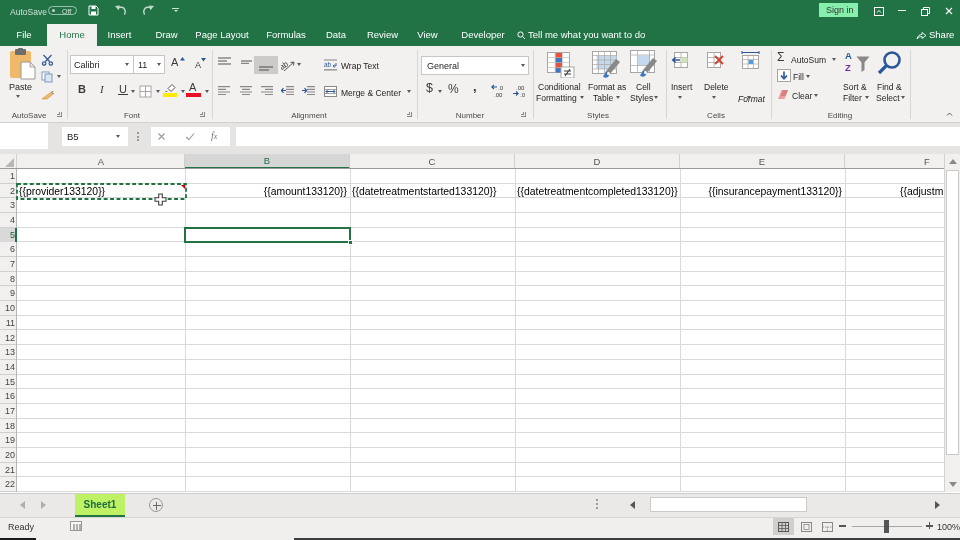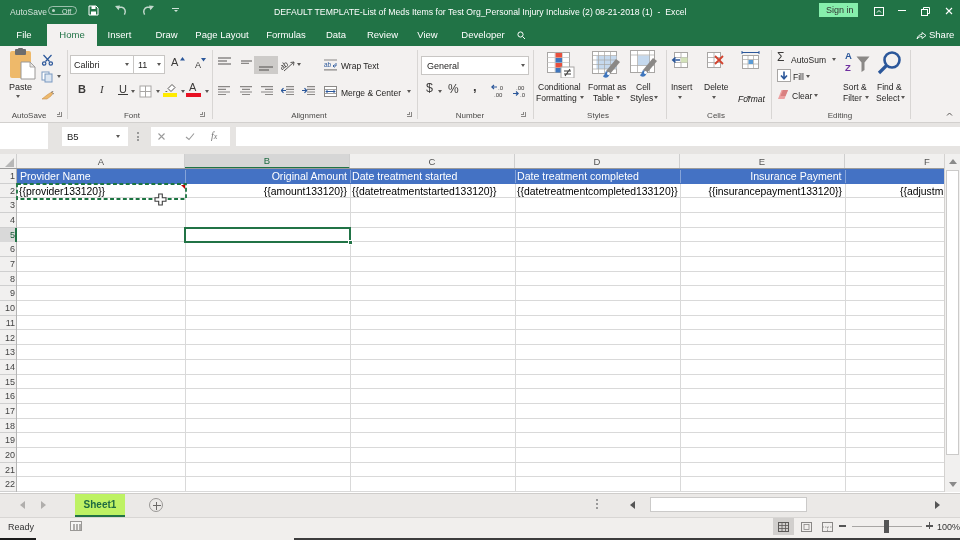--- a/index.html
+++ b/index.html
@@ -64,21 +64,20 @@
   <svg class="abs" style="left:114px; top:5px;" width="13" height="11" viewBox="0 0 13 11">
     <path d="M1 1 L6 0.4 L4.6 5.2 z" fill="#c2d8cc"></path>
     <path d="M3.4 3.2 C6.4 1.2 9.8 2.2 11 5 C11.6 6.5 11.3 8.2 10.4 9.6" fill="none" stroke="#c2d8cc" stroke-width="1.5"></path>
   </svg>
   <svg class="abs" style="left:142px; top:5px;" width="13" height="11" viewBox="0 0 13 11">
     <path d="M12 1 L7 0.4 L8.4 5.2 z" fill="#c2d8cc"></path>
     <path d="M9.6 3.2 C6.6 1.2 3.2 2.2 2 5 C1.4 6.5 1.7 8.2 2.6 9.6" fill="none" stroke="#c2d8cc" stroke-width="1.5"></path>
   </svg>
   <div class="abs" style="left:172px; top:8px; width:7px; height:1px; background:#cfe3d8;"></div>
   <div class="abs" style="left:173.5px; top:10px; width:0; height:0; border-left:2px solid transparent; border-right:2px solid transparent; border-top:2.5px solid #cfe3d8;"></div>
-  <div class="ttxt" style="left:274px; top:6.5px; font-size:8.7px;">DEFAULT TEMPLATE-List of Meds Items for Test Org_Personal Injury Inclusive (2) 08-21-2018 (1)&nbsp; -&nbsp; Excel</div>
   <div class="abs" style="left:819px; top:3px; width:39px; height:14px; background:#86efac;">
     <div class="abs" style="left:7px; top:2px; font-size:9px; color:#333; line-height:10px;">Sign in</div>
   </div>
 
   <svg class="abs" style="left:874px; top:7px;" width="10" height="9" viewBox="0 0 10 9">
     <rect x="0.5" y="0.5" width="9" height="8" fill="none" stroke="#fff" stroke-width="1"></rect>
     <path d="M3 5.5 L5 3.5 L7 5.5" fill="none" stroke="#fff" stroke-width="1"></path>
   </svg>
   <div class="abs" style="left:898px; top:10px; width:8px; height:1px; background:#fff;"></div>
   <svg class="abs" style="left:921px; top:7px;" width="9" height="9" viewBox="0 0 9 9">
@@ -97,20 +96,21 @@
   <div class="tab" style="left:193px; width:58px;">Page Layout</div>
   <div class="tab" style="left:263px; width:46px;">Formulas</div>
   <div class="tab" style="left:322px; width:28px;">Data</div>
   <div class="tab" style="left:364px; width:37px;">Review</div>
   <div class="tab" style="left:414px; width:27px;">View</div>
   <div class="tab" style="left:457px; width:52px;">Developer</div>
   <svg class="abs" style="left:517px; top:7px;" width="9" height="9" viewBox="0 0 9 9">
     <circle cx="3.5" cy="3.5" r="2.6" fill="none" stroke="#fff" stroke-width="1"></circle>
     <path d="M5.6 5.6 L8 8" stroke="#fff" stroke-width="1"></path>
   </svg>
+  <div class="tab" style="left:528px; width:120px; text-align:left;">Tell me what you want to do</div>
   <svg class="abs" style="left:916px; top:6px;" width="11" height="10" viewBox="0 0 11 10">
     <path d="M1 9 C1.5 6 3.5 4.5 6 4.5 L6 2.5 L10 5.5 L6 8.5 L6 6.5 C4 6.5 2.5 7 1 9 z" fill="none" stroke="#fff" stroke-width="0.9"></path>
   </svg>
   <div class="tab" style="left:929px; width:30px; text-align:left;">Share</div>
 </div>
 <div id="hometab">Home</div>
 
 <div id="ribbon">
   <div class="gdiv" style="left:67px;"></div>
   <div class="gdiv" style="left:212px;"></div>
@@ -383,32 +383,20 @@
   <div class="chd" style="left:845px; width:165px;">F</div>
 </div>
 
 <div id="grid">
   <div id="cells">
     <div class="vline" style="left:167.5px;"></div>
     <div class="vline" style="left:332.5px;"></div>
     <div class="vline" style="left:497.5px;"></div>
     <div class="vline" style="left:662.5px;"></div>
     <div class="vline" style="left:827.5px;"></div>
-  </div>
-  <div id="row1">
-    <div class="abs" style="left:167.5px; top:1px; width:1px; height:13px; background:rgba(255,255,255,0.35);"></div>
-    <div class="abs" style="left:332.5px; top:1px; width:1px; height:13px; background:rgba(255,255,255,0.35);"></div>
-    <div class="abs" style="left:497.5px; top:1px; width:1px; height:13px; background:rgba(255,255,255,0.35);"></div>
-    <div class="abs" style="left:662.5px; top:1px; width:1px; height:13px; background:rgba(255,255,255,0.35);"></div>
-    <div class="abs" style="left:827.5px; top:1px; width:1px; height:13px; background:rgba(255,255,255,0.35);"></div>
-    <div class="r1t" style="left:3px;">Provider Name</div>
-    <div class="r1t" style="left:0; width:330px; text-align:right;">Original Amount</div>
-    <div class="r1t" style="left:335px;">Date treatment started</div>
-    <div class="r1t" style="left:500px;">Date treatment completed</div>
-    <div class="r1t" style="left:497.5px; width:327px; text-align:right;">Insurance Payment</div>
   </div>
   <div class="r2t" style="left:19px;text-align:right;">{{provider133120}}</div>
   <div class="r2t" style="left:185px; width:162px; text-align:right;">{{amount133120}}</div>
   <div class="r2t" style="left:352px;">{{datetreatmentstarted133120}}</div>
   <div class="r2t" style="left:517px;">{{datetreatmentcompleted133120}}</div>
   <div class="r2t" style="left:680px; width:162px; text-align:right;">{{insurancepayment133120}}</div>
   <div class="r2t" style="left:900px;">{{adjustm</div>
 
   <div id="rowhdr">
     <div class="rnum" style="top:0px;">1</div>

